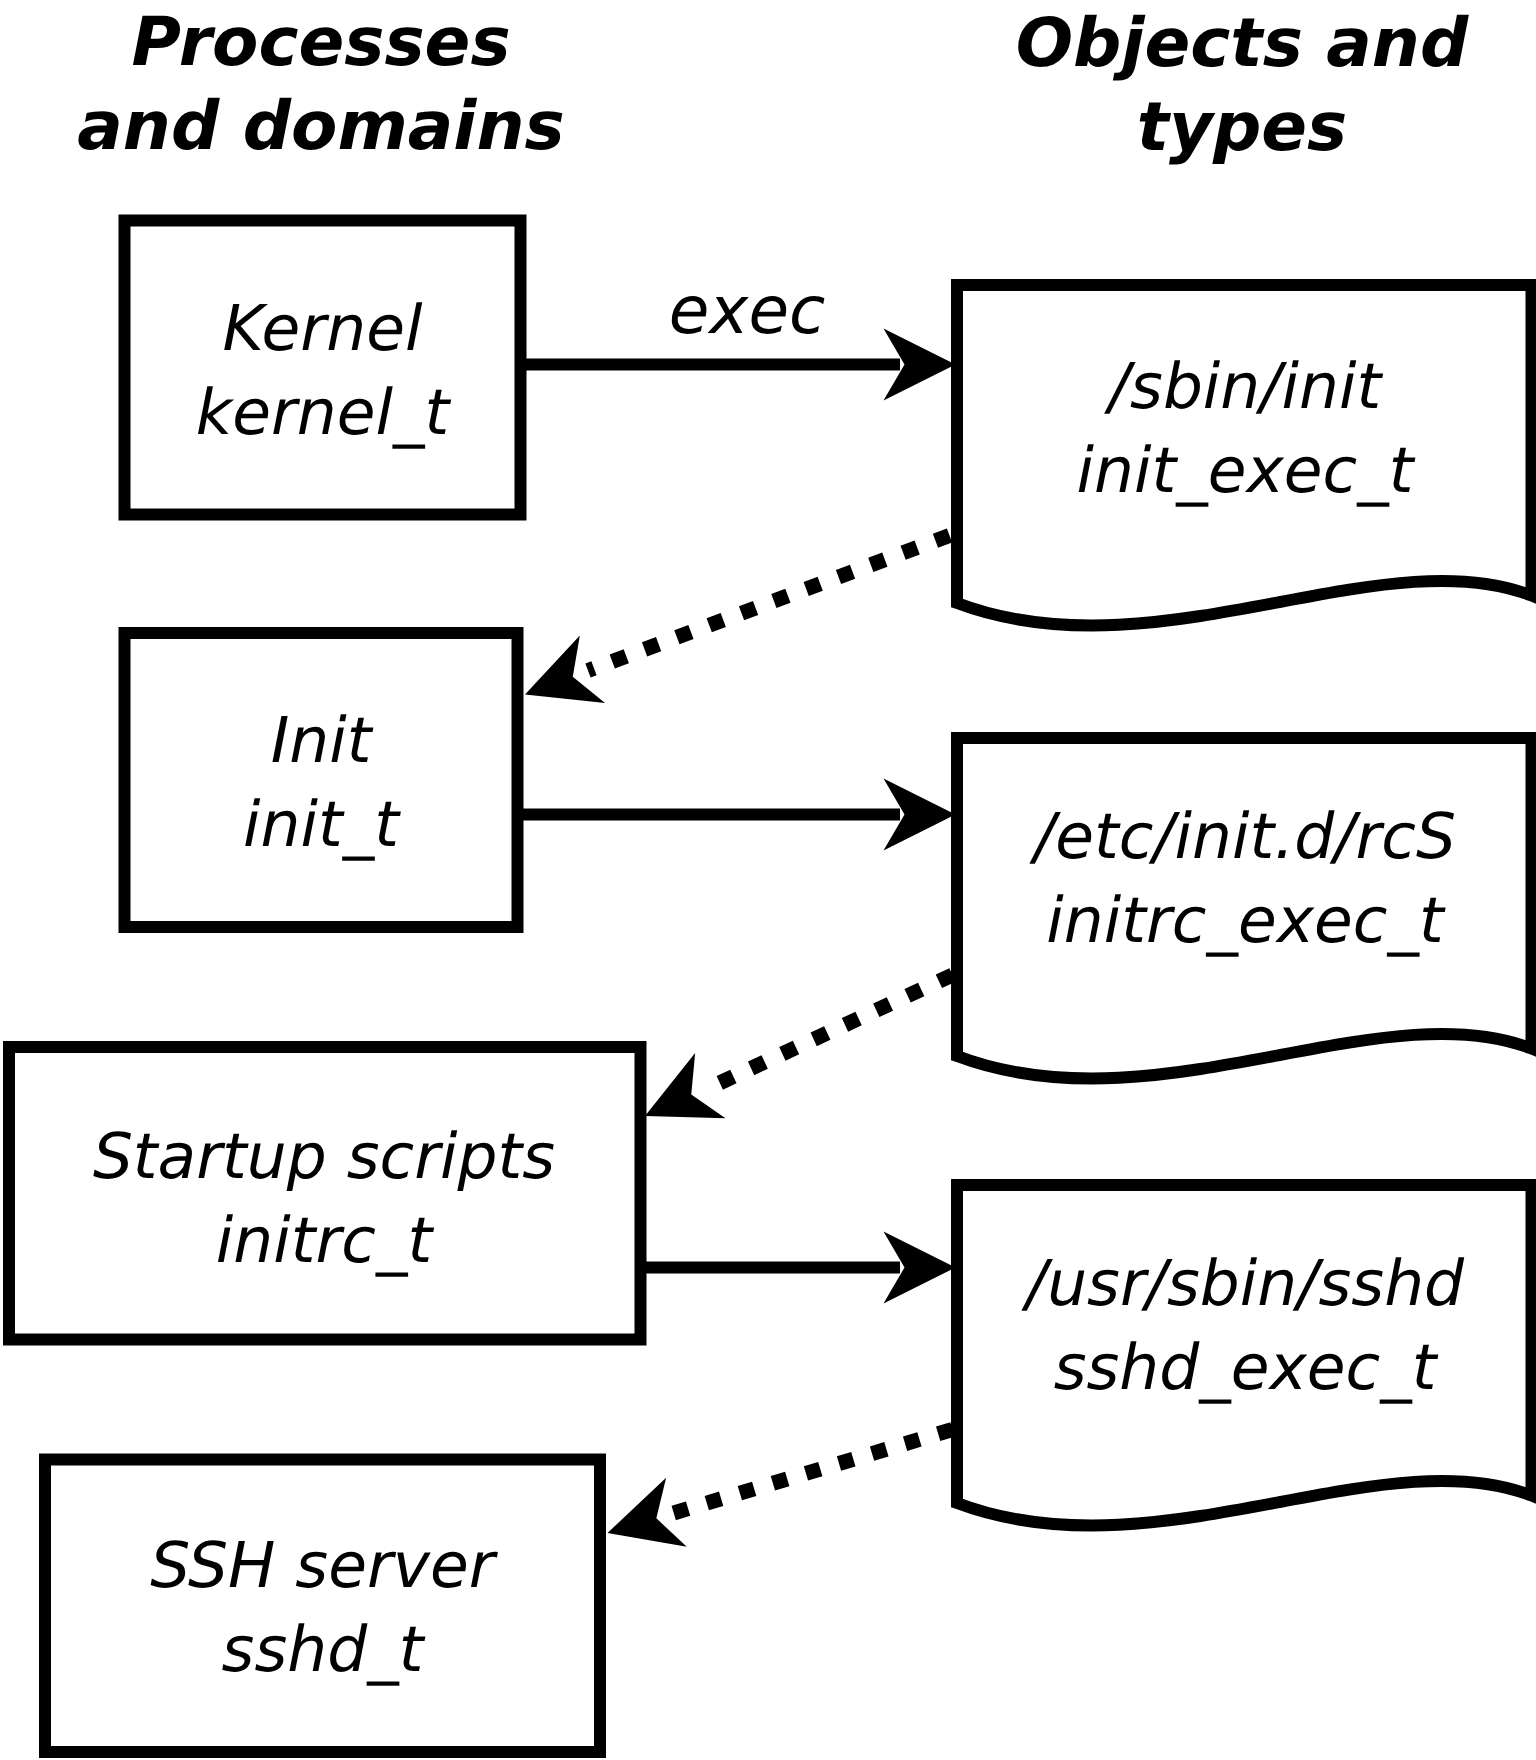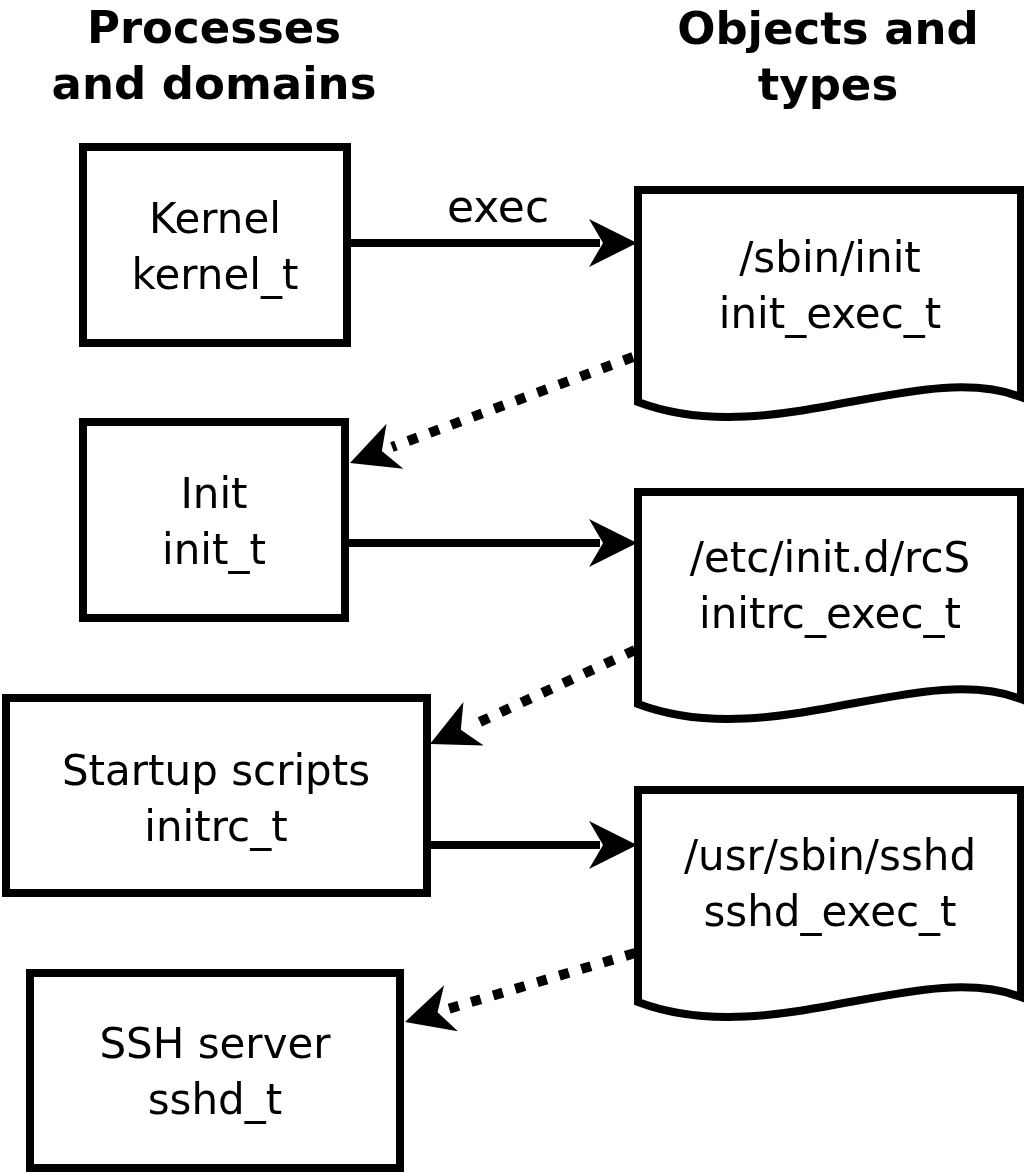--- a/index.html
+++ b/index.html
@@ -6,20 +6,21 @@
     margin: 0;
     padding: 0;
     background: #ffffff;
     width: 1024px;
     height: 1173px;
     overflow: hidden;
   }
   .diagram-wrap {
     width: 1024px;
     height: 1173px;
+    font-style: italic;
   }
   svg {
     display: block;
   }
   text {
     font-family: "DejaVu Sans", "Liberation Sans", sans-serif;
     fill: #000000;
   }
   .hdr {
     font-size: 45px;

